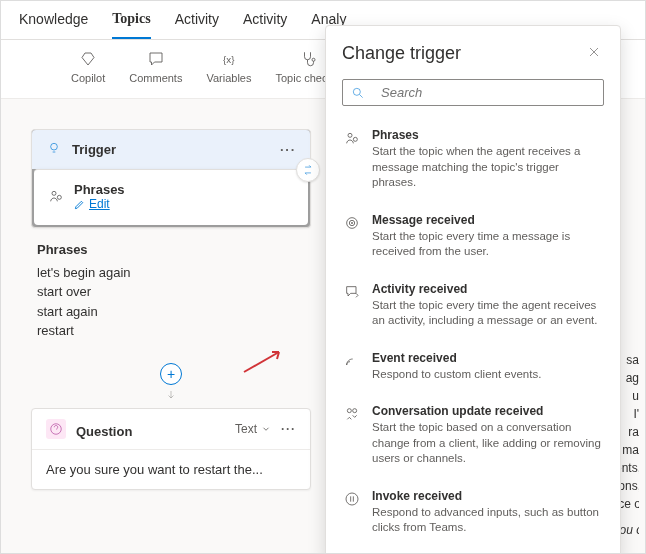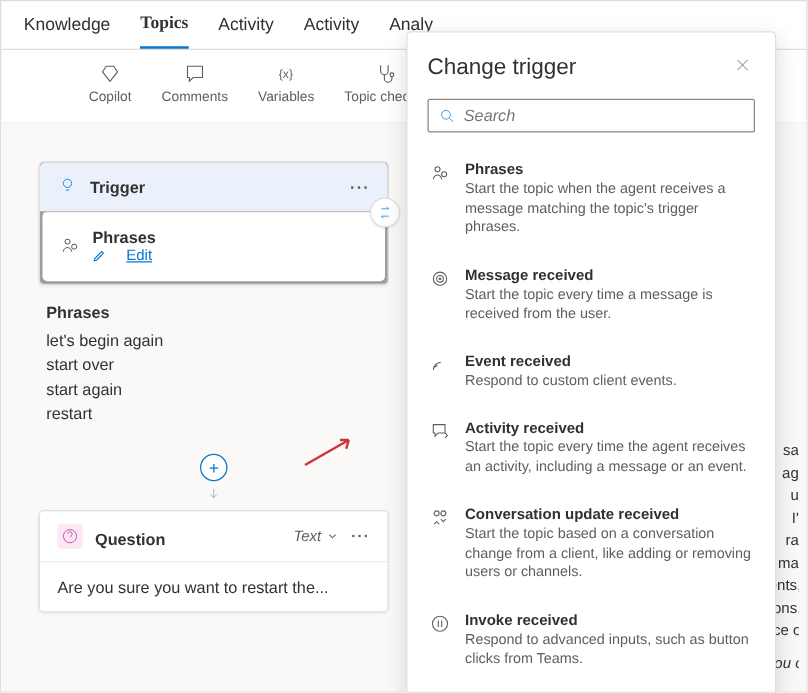--- a/index.html
+++ b/index.html
@@ -19,51 +19,51 @@
   .trigger-card { width: 280px; background: #a3a3a3; border: 1px solid #e1dfdd; border-radius: 4px; box-shadow: 0 1px 2px rgba(0,0,0,0.05); }
   .trigger-header { display: flex; align-items: center; justify-content: space-between; padding: 10px 14px; background: #eaf1fb; border-radius: 4px 4px 0 0; }
   .trigger-header-left { display: flex; align-items: center; gap: 10px; }
   .trigger-header-icon svg { width: 16px; height: 16px; stroke: #0078d4; }
   .trigger-title { font-weight: 600; font-size: 13px; }
   .dots { font-weight: bold; letter-spacing: 1px; cursor: pointer; color: #605e5c; }
 
   .phrases-box { padding: 12px 14px; background: #fff; border-top: 1px solid #e1dfdd; position: relative; box-shadow: 0 1px 4px rgba(0,0,0,0.08); margin: 0 2px 2px 2px; border-radius: 4px; }
   .phrases-row { display: flex; align-items: center; justify-content: space-between; }
   .phrases-left { display: flex; align-items: center; gap: 10px; }
-  .edit-link { color: #0078d4; font-size: 12px; text-decoration: underline; cursor: pointer; display: inline-flex; align-items: center; gap: 16px; }
+  .edit-link { color: #0078d4; font-size: 12px; text-decoration: underline; cursor: pointer; display: inline-flex; align-items: center; gap: 4px; }
   .swap-icon { position: absolute; top: -12px; right: -12px; width: 24px; height: 24px; border-radius: 50%; background: #fff; border: 1px solid #e1dfdd; display: flex; align-items: center; justify-content: center; cursor: pointer; box-shadow: 0 1px 2px rgba(0,0,0,0.1); }
   .swap-icon svg { width: 14px; height: 14px; stroke: #0078d4; }
 
   .phrases-section { padding: 14px 6px; width: 280px; }
   .phrases-label { font-weight: 600; margin-bottom: 6px; font-size: 13px; }
   .phrase { font-size: 13px; line-height: 1.5; color: #323130; }
 
   .connector { width: 280px; display: flex; flex-direction: column; align-items: center; padding: 4px 0; }
   .plus-btn { width: 22px; height: 22px; border-radius: 50%; border: 1.5px solid #0078d4; color: #0078d4; display: flex; align-items: center; justify-content: center; font-size: 14px; cursor: pointer; background: #fff; margin: 4px 0; }
   .arrow-down svg { width: 12px; height: 12px; stroke: #8a8886; }
 
   .question-card { width: 280px; background: #fff; border: 1px solid #e1dfdd; border-radius: 4px; box-shadow: 0 1px 2px rgba(0,0,0,0.05); }
   .question-header { display: flex; align-items: center; justify-content: space-between; padding: 10px 14px; border-bottom: 1px solid #edebe9; }
   .q-left { display: flex; align-items: flex-end; gap: 10px; }
   .q-icon { width: 20px; height: 20px; display:flex; align-items:center; justify-content:center; background:#fde7f5; border-radius:3px;}
   .q-icon svg { width: 14px; height: 14px; stroke: #a4278b; }
   .q-right { display: flex; align-items: center; gap: 10px; font-size: 12px; color: #605e5c; }
-  .q-type { display: flex; align-items: center; gap: 4px; cursor:pointer;font-style:italic; }
+  .q-type { display: flex; align-items: center; gap: 4px; cursor:pointer; }
   .question-body { padding: 12px 14px; font-size: 13px; color: #323130; }
 
   .arrow-annotation { position: absolute; left: 238px; top: 248px; pointer-events: none; }
   .arrow-annotation svg { width: 50px; height: 30px; }
 
   
   .panel { position: absolute; top: 24px; right: 24px; width: 296px; background: #fff; border: 1px solid #e1dfdd; border-radius: 4px; box-shadow: 0 6px 18px rgba(0,0,0,0.15); padding: 16px 16px 8px 16px; z-index: 20; }
   .panel-head { display: flex; align-items: center; justify-content: space-between; margin-bottom: 14px; }
   .panel-title { font-size: 18px; font-weight: 400; }
   .close-x { cursor: pointer; padding: 2px; }
   .close-x svg { width: 16px; height: 16px; stroke: #605e5c; }
-  .search-box { display: flex; align-items: center; gap: 6px; border: 1px solid #8a8886; border-radius: 2px; padding: 5px 8px; margin-bottom: 14px; }
+  .search-box { display: flex; align-items: center; gap: 16px; border: 1px solid #8a8886; border-radius: 2px; padding: 5px 8px; margin-bottom: 14px; }
   .search-box input { border: none; outline: none; flex: 1; font-size: 13px; font-style: italic; color: #605e5c; background: transparent; }
   .search-box svg { width: 14px; height: 14px; stroke: #0078d4; }
   .opt { display: flex; gap: 10px; padding: 8px 0 14px 0; cursor: pointer; }
   .opt-icon { width: 20px; flex-shrink: 0; display: flex; justify-content: center; padding-top: 2px; }
   .opt-icon svg { width: 16px; height: 16px; stroke: #605e5c; fill: none; stroke-width: 1.3; }
   .opt-text { flex: 1; }
   .opt-title { font-weight: 600; font-size: 12px; margin-bottom: 2px; }
   .opt-desc { font-size: 11.5px; color: #605e5c; line-height: 1.35; }
 
   .bg-text { position: absolute; right: 6px; top: 350px; width: 60px; font-size: 12px; color: #323130; line-height: 1.5; overflow: hidden; }
@@ -241,38 +241,38 @@
         </svg>
       </span>
     <div class="opt-text">
         <div class="opt-title">Message received</div>
         <div class="opt-desc">Start the topic every time a message is received from the user.</div>
       </div>
   </div>
   <div class="opt">
     <span class="opt-icon">
         <svg viewBox="0 0 24 24">
+          <path d="M4 4h14v10H10l-4 4v-4H4z"></path>
+          <path d="M18 14l3 3-3 3"></path>
+        </svg>
+      </span>
+    <div class="opt-text">
+        <div class="opt-title">Activity received</div>
+        <div class="opt-desc">Start the topic every time the agent receives an activity, including a message or an event.</div>
+      </div>
+  </div>
+  <div class="opt">
+    <span class="opt-icon">
+        <svg viewBox="0 0 24 24">
           <path d="M4 18c0-5 4-9 9-9M4 18c0-3 2-5 5-5M4 18h.01"></path>
         </svg>
       </span>
     <div class="opt-text">
         <div class="opt-title">Event received</div>
         <div class="opt-desc">Respond to custom client events.</div>
-      </div>
-  </div>
-  <div class="opt">
-    <span class="opt-icon">
-        <svg viewBox="0 0 24 24">
-          <path d="M4 4h14v10H10l-4 4v-4H4z"></path>
-          <path d="M18 14l3 3-3 3"></path>
-        </svg>
-      </span>
-    <div class="opt-text">
-        <div class="opt-title">Activity received</div>
-        <div class="opt-desc">Start the topic every time the agent receives an activity, including a message or an event.</div>
       </div>
   </div>
   <div class="opt">
     <span class="opt-icon">
         <svg viewBox="0 0 24 24">
           <circle cx="8" cy="7" r="3"></circle>
           <circle cx="16" cy="7" r="3"></circle>
           <path d="M5 20l3-3 3 3M19 14l-3 3-3-3"></path>
         </svg>
       </span>

